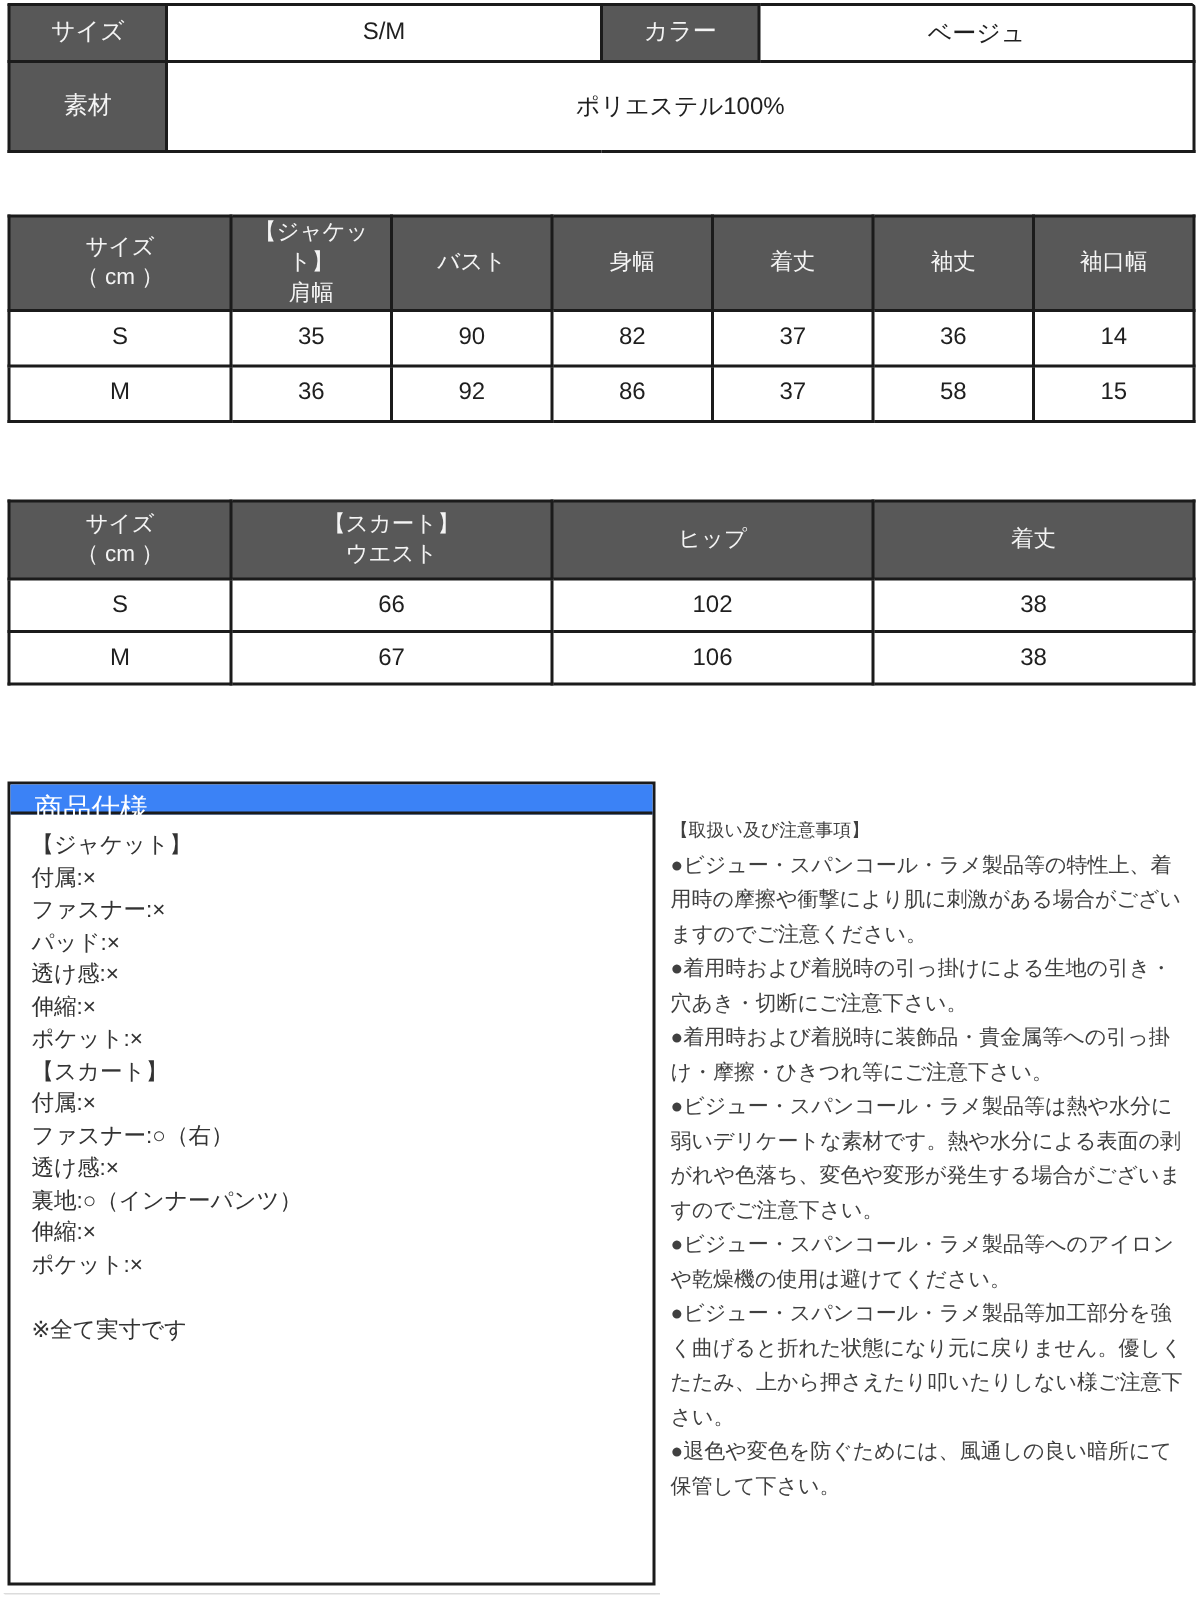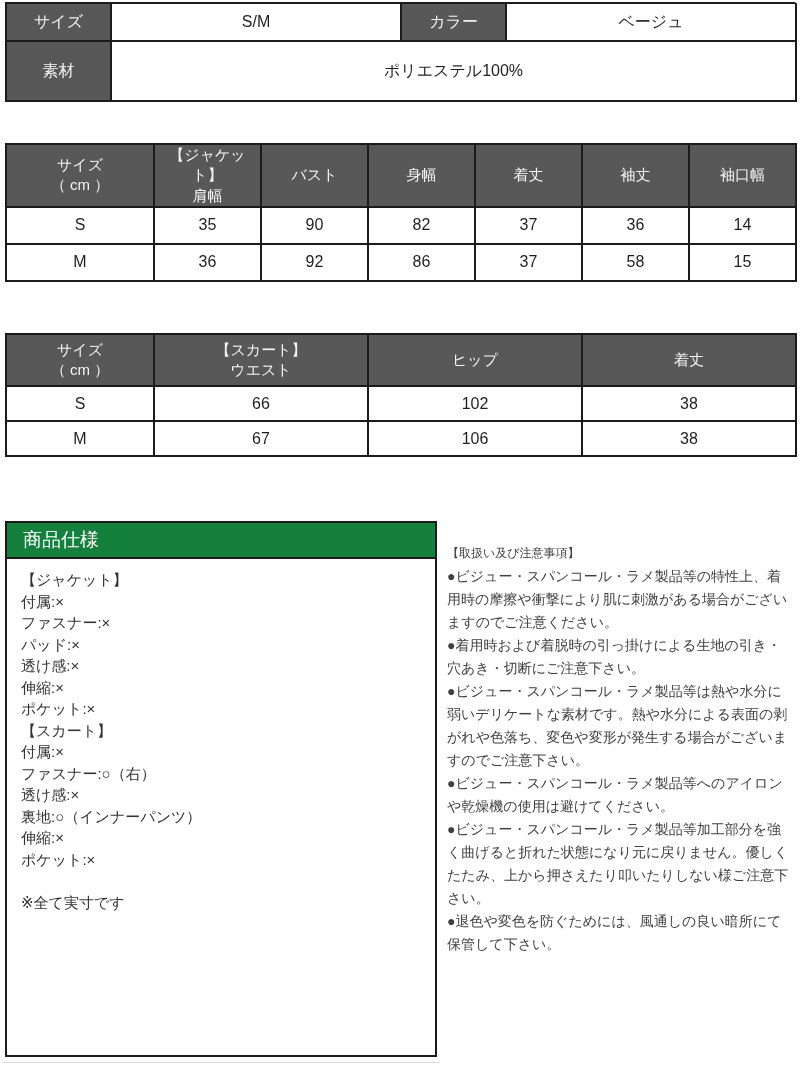--- a/index.html
+++ b/index.html
@@ -62,22 +62,22 @@
   .spec-box {
     position: absolute;
     left: 5px;
     top: 521px;
     width: 432px;
     height: 536px;
     border: 2px solid #1b1b1b;
     background: #ffffff;
   }
   .spec-box-header {
-    height: 36px;
-    background: #15803d;
+    height: 20px;
+    background: #3b82f6;
     border-bottom: 2px solid #1b1b1b;
     color: #ffffff;
     font-size: 19px;
     line-height: 34px;
     padding-left: 16px;
   }
   .spec-box-body {
     padding: 10px 14px;
     font-size: 15px;
     line-height: 21.5px;
@@ -235,20 +235,21 @@
       <div class="spec-line">伸縮:×</div>
       <div class="spec-line">ポケット:×</div>
       <div class="spec-line spec-note">※全て実寸です</div>
     </div>
   </div>
 
   <div class="care-notes">
     <div class="care-title">【取扱い及び注意事項】</div>
     <div class="care-item">●ビジュー・スパンコール・ラメ製品等の特性上、着用時の摩擦や衝撃により肌に刺激がある場合がございますのでご注意ください。</div>
     <div class="care-item">●着用時および着脱時の引っ掛けによる生地の引き・穴あき・切断にご注意下さい。</div>
+    <div class="care-item">●着用時および着脱時に装飾品・貴金属等への引っ掛け・摩擦・ひきつれ等にご注意下さい。</div>
     <div class="care-item">●ビジュー・スパンコール・ラメ製品等は熱や水分に弱いデリケートな素材です。熱や水分による表面の剥がれや色落ち、変色や変形が発生する場合がございますのでご注意下さい。</div>
     <div class="care-item">●ビジュー・スパンコール・ラメ製品等へのアイロンや乾燥機の使用は避けてください。</div>
     <div class="care-item">●ビジュー・スパンコール・ラメ製品等加工部分を強く曲げると折れた状態になり元に戻りません。優しくたたみ、上から押さえたり叩いたりしない様ご注意下さい。</div>
     <div class="care-item">●退色や変色を防ぐためには、風通しの良い暗所にて保管して下さい。</div>
   </div>
 
   <div class="bottom-divider"></div>
 
 </div>
 

